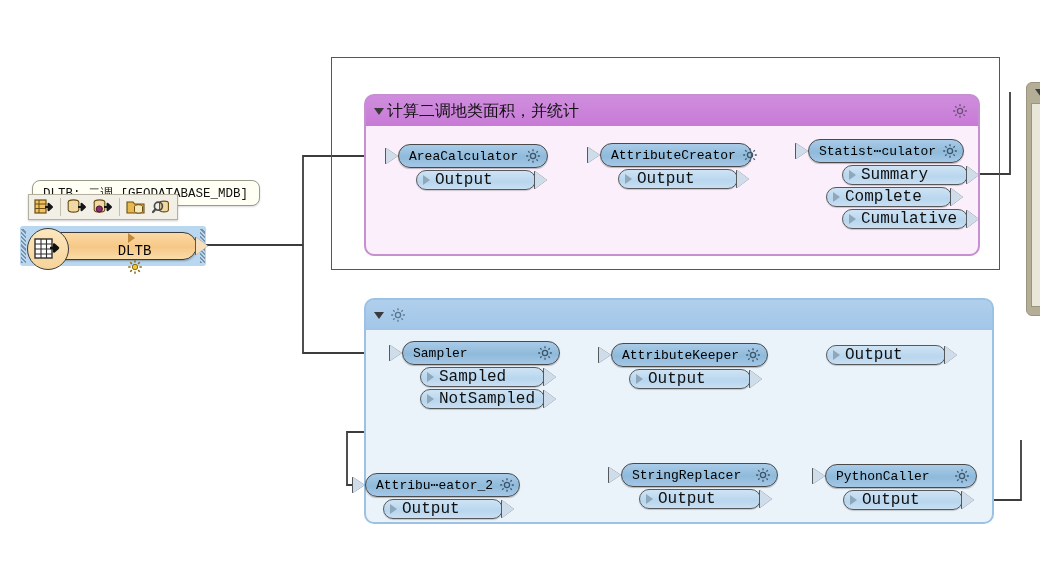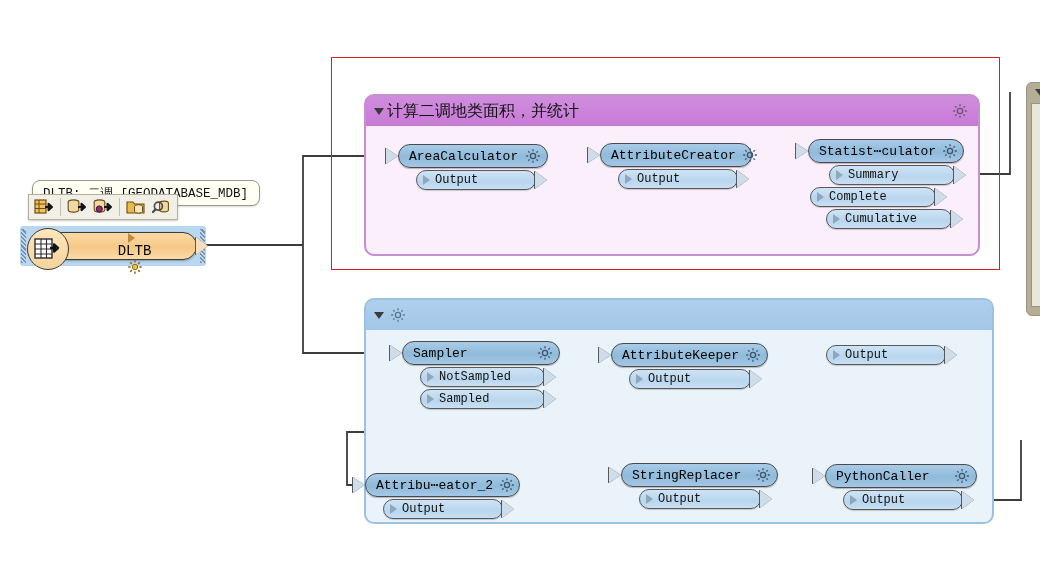--- a/index.html
+++ b/index.html
@@ -48,21 +48,21 @@
     border: 1.4px solid #55595c;
     border-radius: 10px;
     background: linear-gradient(180deg, #cfe3f4 0%, #b8d6ee 60%, #cadff2 100%);
     display: flex;
     align-items: center;
     padding-left: 6px;
     box-shadow: 0 1px 1px rgba(0,0,0,0.18);
   }
   .port .plabel {
     font-family: "Liberation Mono", monospace;
-    font-size: 12px;
+    font-size: 16px;
     color: #101010;
     white-space: nowrap;
     margin-left: 5px;
   }
   
   .ptri {
     width: 0; height: 0;
     border-left: 7px solid #8fa7bb;
     border-top: 5px solid transparent;
     border-bottom: 5px solid transparent;
@@ -344,56 +344,56 @@
     <div class="node-head">
       <span class="in-arrow"></span>
       <span class="label">Statist⋯culator</span>
       <svg class="gear" viewBox="0 0 16 16">
         <g fill="none" stroke="#3d556b" stroke-width="1.3">
             <circle cx="8" cy="8" r="2.6"></circle>
         <path d="M8 1.2v2M8 12.8v2M1.2 8h2M12.8 8h2M3.2 3.2l1.4 1.4M11.4 11.4l1.4 1.4M12.8 3.2l-1.4 1.4M4.6 11.4l-1.4 1.4"></path>
           </g>
       </svg>
     </div>
-    <div class="port" style="margin-left:21px; width:126px;">
+    <div class="port" style="margin-left:34px; width:126px;">
       <span class="ptri"></span>
       <span class="plabel">Summary</span>
       <span class="out-arrow"></span>
     </div>
-    <div class="port" style="margin-left:2px; width:126px;align-items:center;">
+    <div class="port" style="margin-left:18px; width:126px;align-items:center;">
       <span class="ptri"></span>
       <span class="plabel">Complete</span>
       <span class="out-arrow"></span>
     </div>
-    <div class="port" style="margin-left:18px; width:126px;">
+    <div class="port" style="margin-left:34px; width:126px;">
       <span class="ptri"></span>
       <span class="plabel">Cumulative</span>
       <span class="out-arrow"></span>
     </div>
   </div>
 
   <div class="node" style="left:402px; top:341px; width:158px;">
     <div class="node-head">
       <span class="in-arrow"></span>
       <span class="label">Sampler</span>
       <svg class="gear" viewBox="0 0 16 16">
         <g fill="none" stroke="#3d556b" stroke-width="1.3">
             <circle cx="8" cy="8" r="2.6"></circle>
         <path d="M8 1.2v2M8 12.8v2M1.2 8h2M12.8 8h2M3.2 3.2l1.4 1.4M11.4 11.4l1.4 1.4M12.8 3.2l-1.4 1.4M4.6 11.4l-1.4 1.4"></path>
           </g>
       </svg>
     </div>
     <div class="port" style="margin-left:18px; width:125px;">
       <span class="ptri"></span>
+      <span class="plabel">Sampled</span>
+      <span class="out-arrow"></span>
+    </div>
+    <div class="port" style="margin-left:18px; width:125px;">
+      <span class="ptri"></span>
       <span class="plabel">NotSampled</span>
-      <span class="out-arrow"></span>
-    </div>
-    <div class="port" style="margin-left:18px; width:125px;">
-      <span class="ptri"></span>
-      <span class="plabel">Sampled</span>
       <span class="out-arrow"></span>
     </div>
   </div>
 
   <div class="node" style="left:611px; top:343px; width:157px;">
     <div class="node-head">
       <span class="in-arrow"></span>
       <span class="label">AttributeKeeper</span>
       <svg class="gear" viewBox="0 0 16 16">
         <g fill="none" stroke="#3d556b" stroke-width="1.3">

